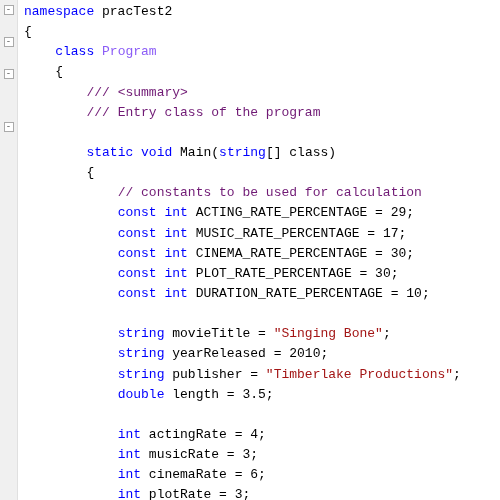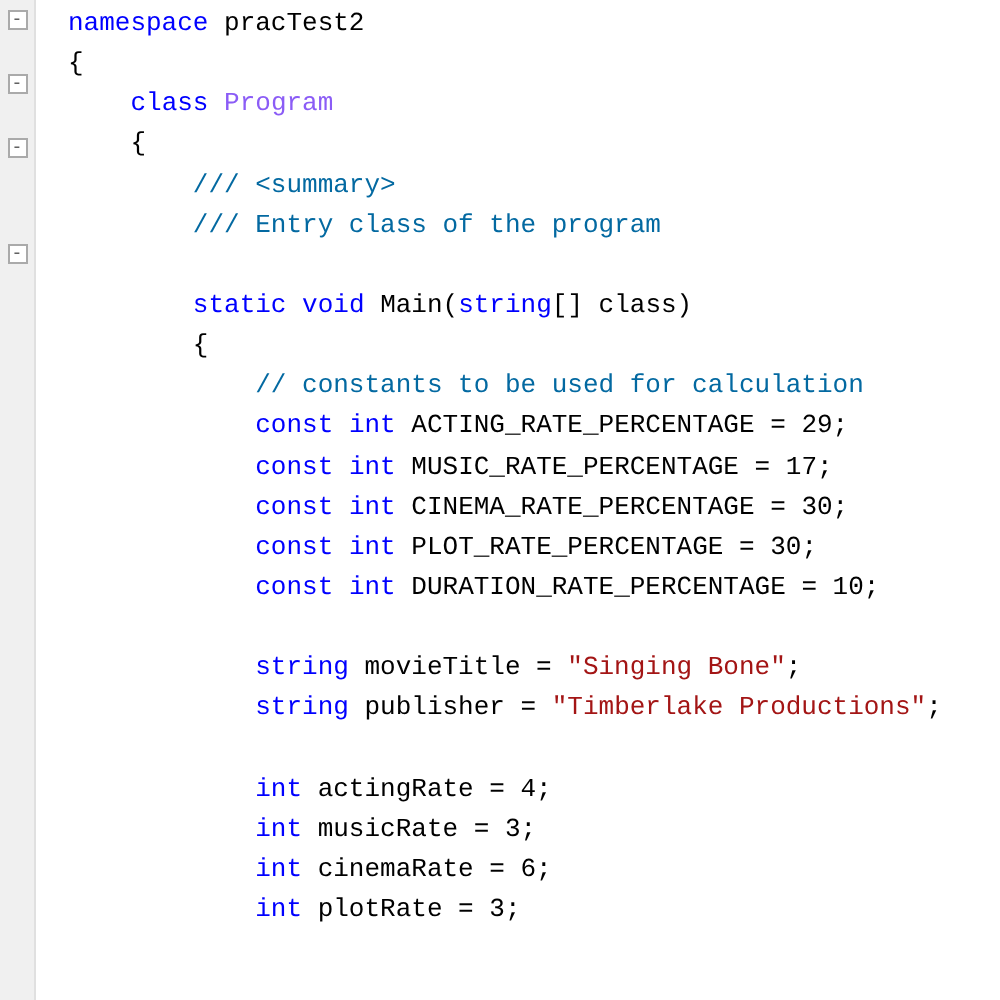--- a/index.html
+++ b/index.html
@@ -43,26 +43,25 @@
     }
     .code-area {
       flex: 1;
       padding: 2px 6px;
       overflow: hidden;
       line-height: 1.55;
     }
     .line {
       white-space: pre;
       display: block;
-      margin-left: 10px;
     }
     
     .kw { color: #0000ff; }         
     .classname { color: #8b5cf6; }
-    .comment { color: #0369a1; }      
+    .comment { color: #701a75; }      
     .string { color: #a31515; }
     .plain { color: #000000; }
   </style>
 </head>
 <body>
 
 <div class="editor">
   <div class="gutter">
 
     <div style="height: 2px;"></div>
@@ -92,21 +91,23 @@
     <span class="line"><span class="plain">        </span><span class="kw">static</span><span class="plain"> </span><span class="kw">void</span><span class="plain"> Main(</span><span class="kw">string</span><span class="plain">[] class)</span></span>
     <span class="line"><span class="plain">        {</span></span>
     <span class="line"><span class="plain">            </span><span class="comment">// constants to be used for calculation</span></span>
     <span class="line"><span class="plain">            </span><span class="kw">const</span><span class="plain"> </span><span class="kw">int</span><span class="plain"> ACTING_RATE_PERCENTAGE = 29;</span></span>
     <span class="line"><span class="plain">            </span><span class="kw">const</span><span class="plain"> </span><span class="kw">int</span><span class="plain"> MUSIC_RATE_PERCENTAGE = 17;</span></span>
     <span class="line"><span class="plain">            </span><span class="kw">const</span><span class="plain"> </span><span class="kw">int</span><span class="plain"> CINEMA_RATE_PERCENTAGE = 30;</span></span>
     <span class="line"><span class="plain">            </span><span class="kw">const</span><span class="plain"> </span><span class="kw">int</span><span class="plain"> PLOT_RATE_PERCENTAGE = 30;</span></span>
     <span class="line"><span class="plain">            </span><span class="kw">const</span><span class="plain"> </span><span class="kw">int</span><span class="plain"> DURATION_RATE_PERCENTAGE = 10;</span></span>
     <span class="line"><span class="plain">&nbsp;</span></span>
     <span class="line"><span class="plain">            </span><span class="kw">string</span><span class="plain"> movieTitle = </span><span class="string">"Singing Bone"</span><span class="plain">;</span></span>
+    <span class="line"><span class="plain">            </span><span class="kw">string</span><span class="plain"> yearReleased = 2010;</span></span>
     <span class="line"><span class="plain">            </span><span class="kw">string</span><span class="plain"> publisher = </span><span class="string">"Timberlake Productions"</span><span class="plain">;</span></span>
+    <span class="line"><span class="plain">            </span><span class="kw">double</span><span class="plain"> length = 3.5;</span></span>
     <span class="line"><span class="plain">&nbsp;</span></span>
     <span class="line"><span class="plain">            </span><span class="kw">int</span><span class="plain"> actingRate = 4;</span></span>
     <span class="line"><span class="plain">            </span><span class="kw">int</span><span class="plain"> musicRate = 3;</span></span>
     <span class="line"><span class="plain">            </span><span class="kw">int</span><span class="plain"> cinemaRate = 6;</span></span>
     <span class="line"><span class="plain">            </span><span class="kw">int</span><span class="plain"> plotRate = 3;</span></span>
 
   </div>
 </div>
 
 </body></html>

